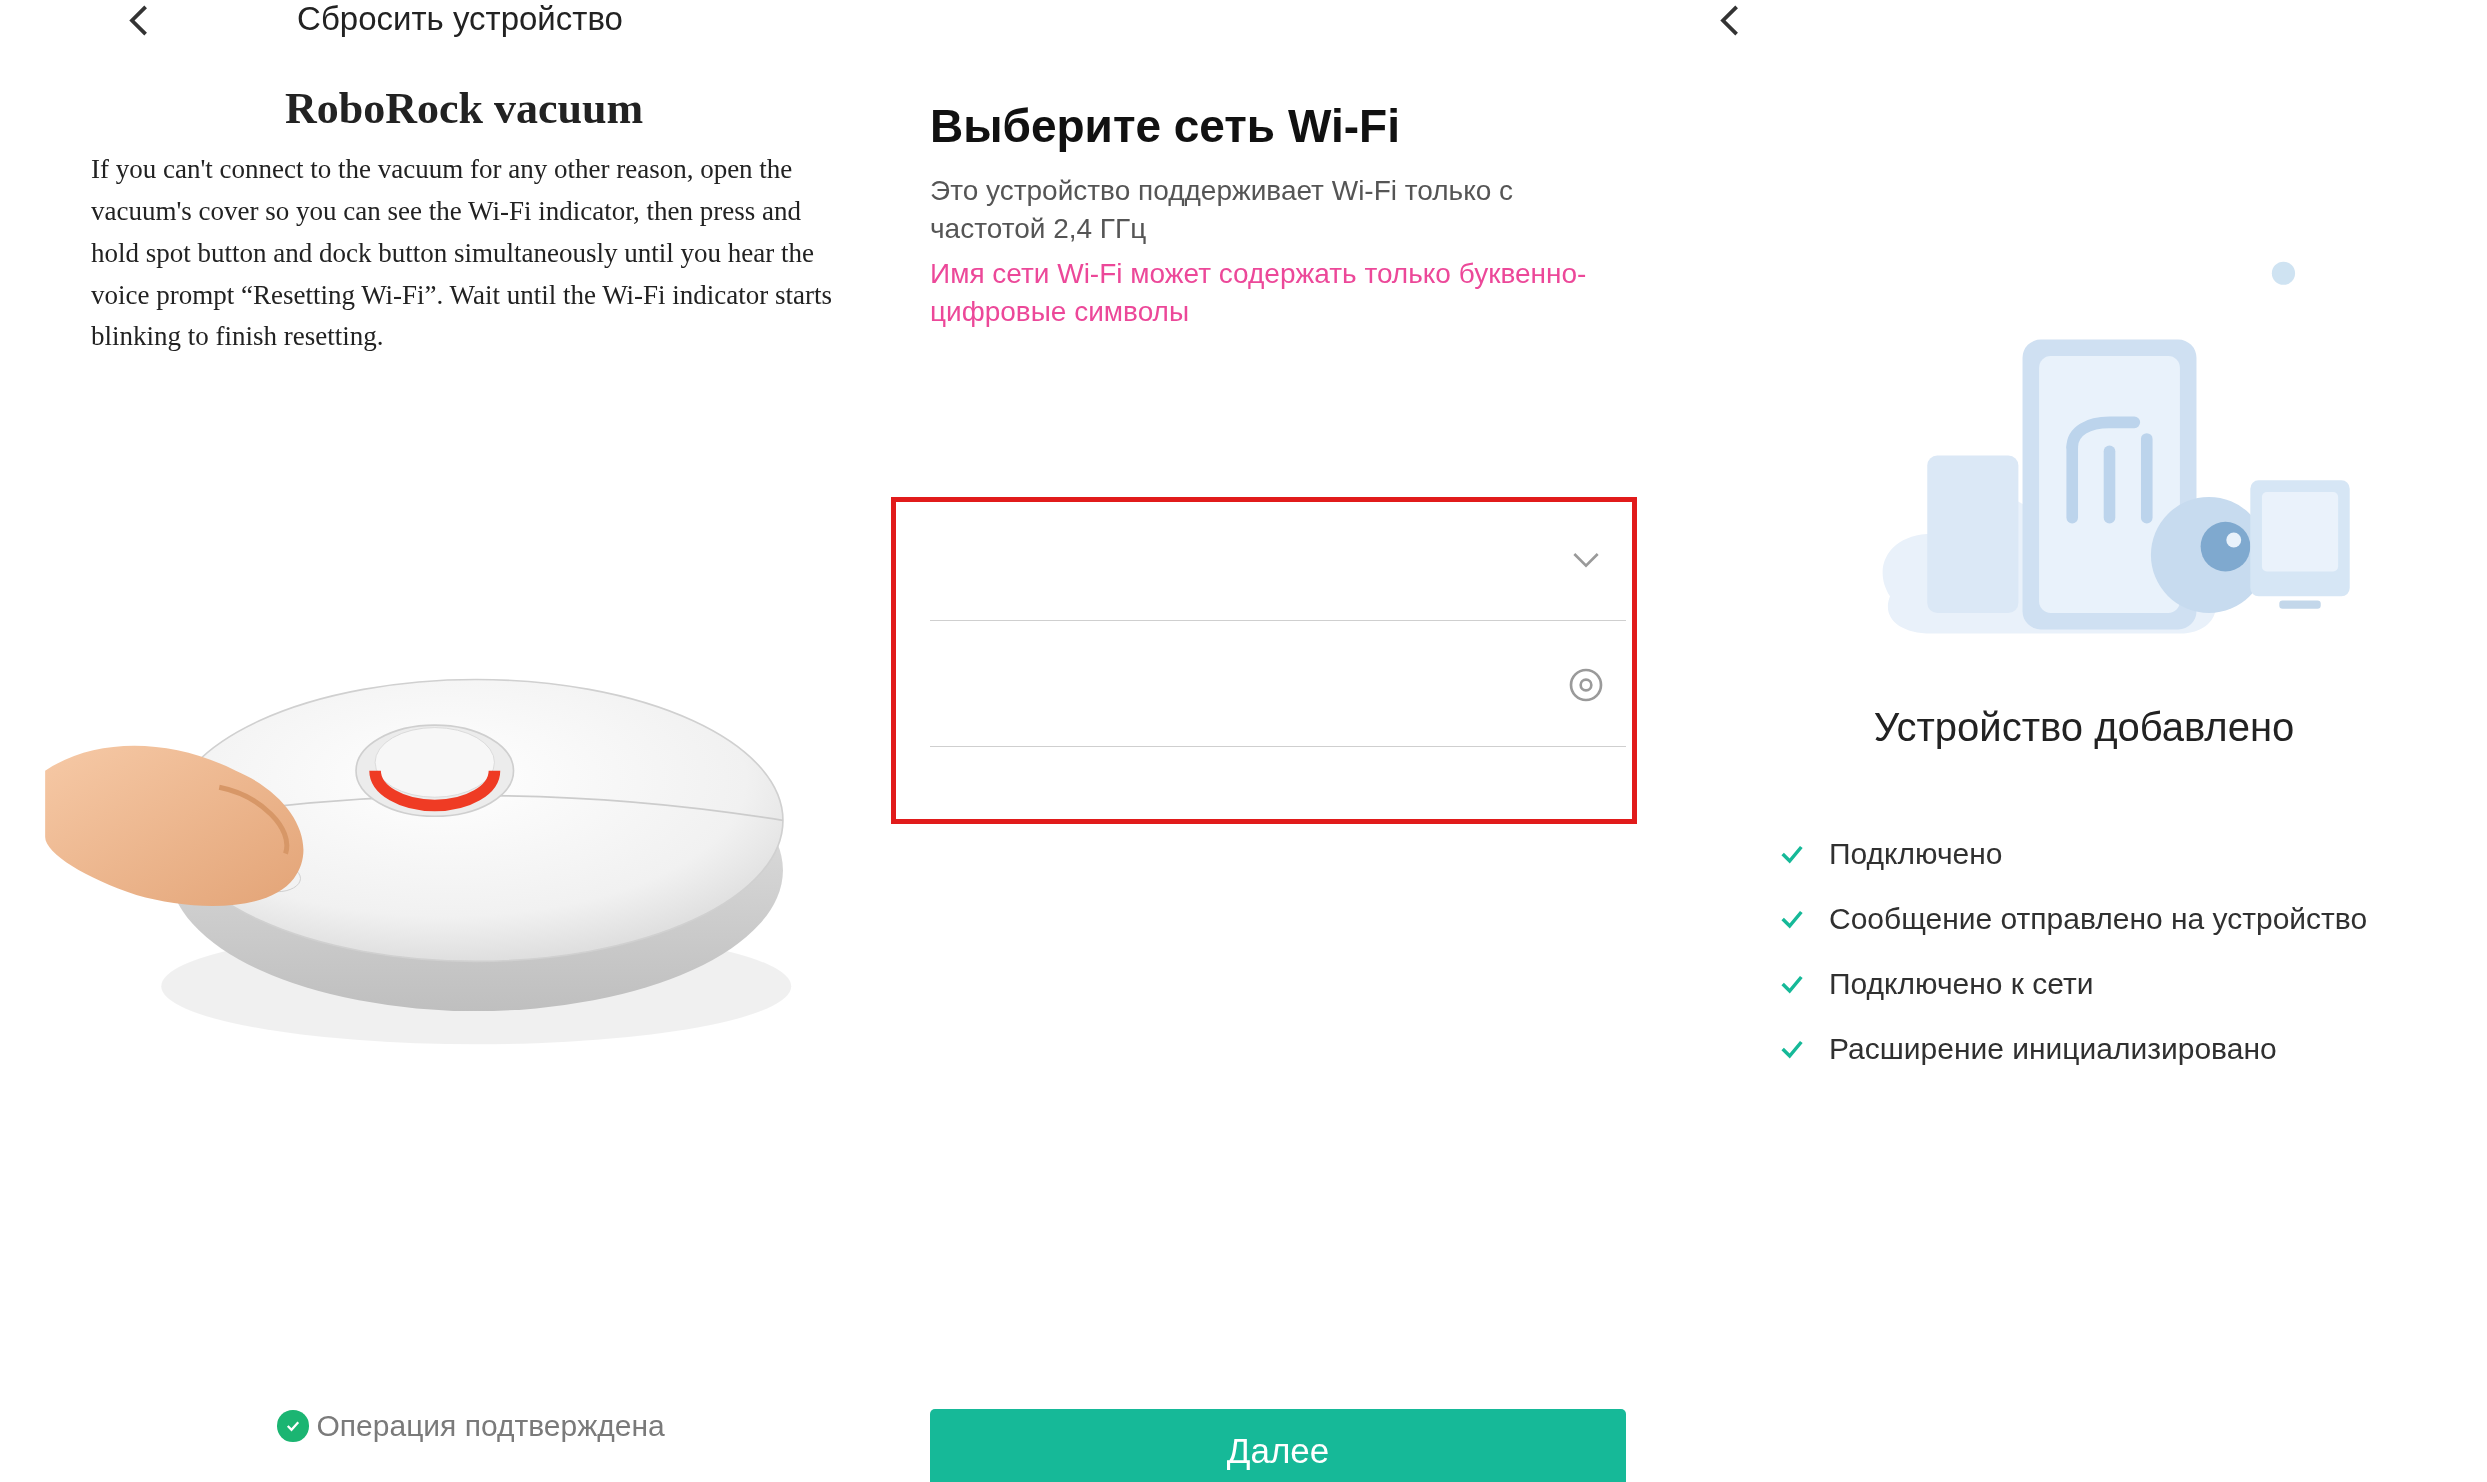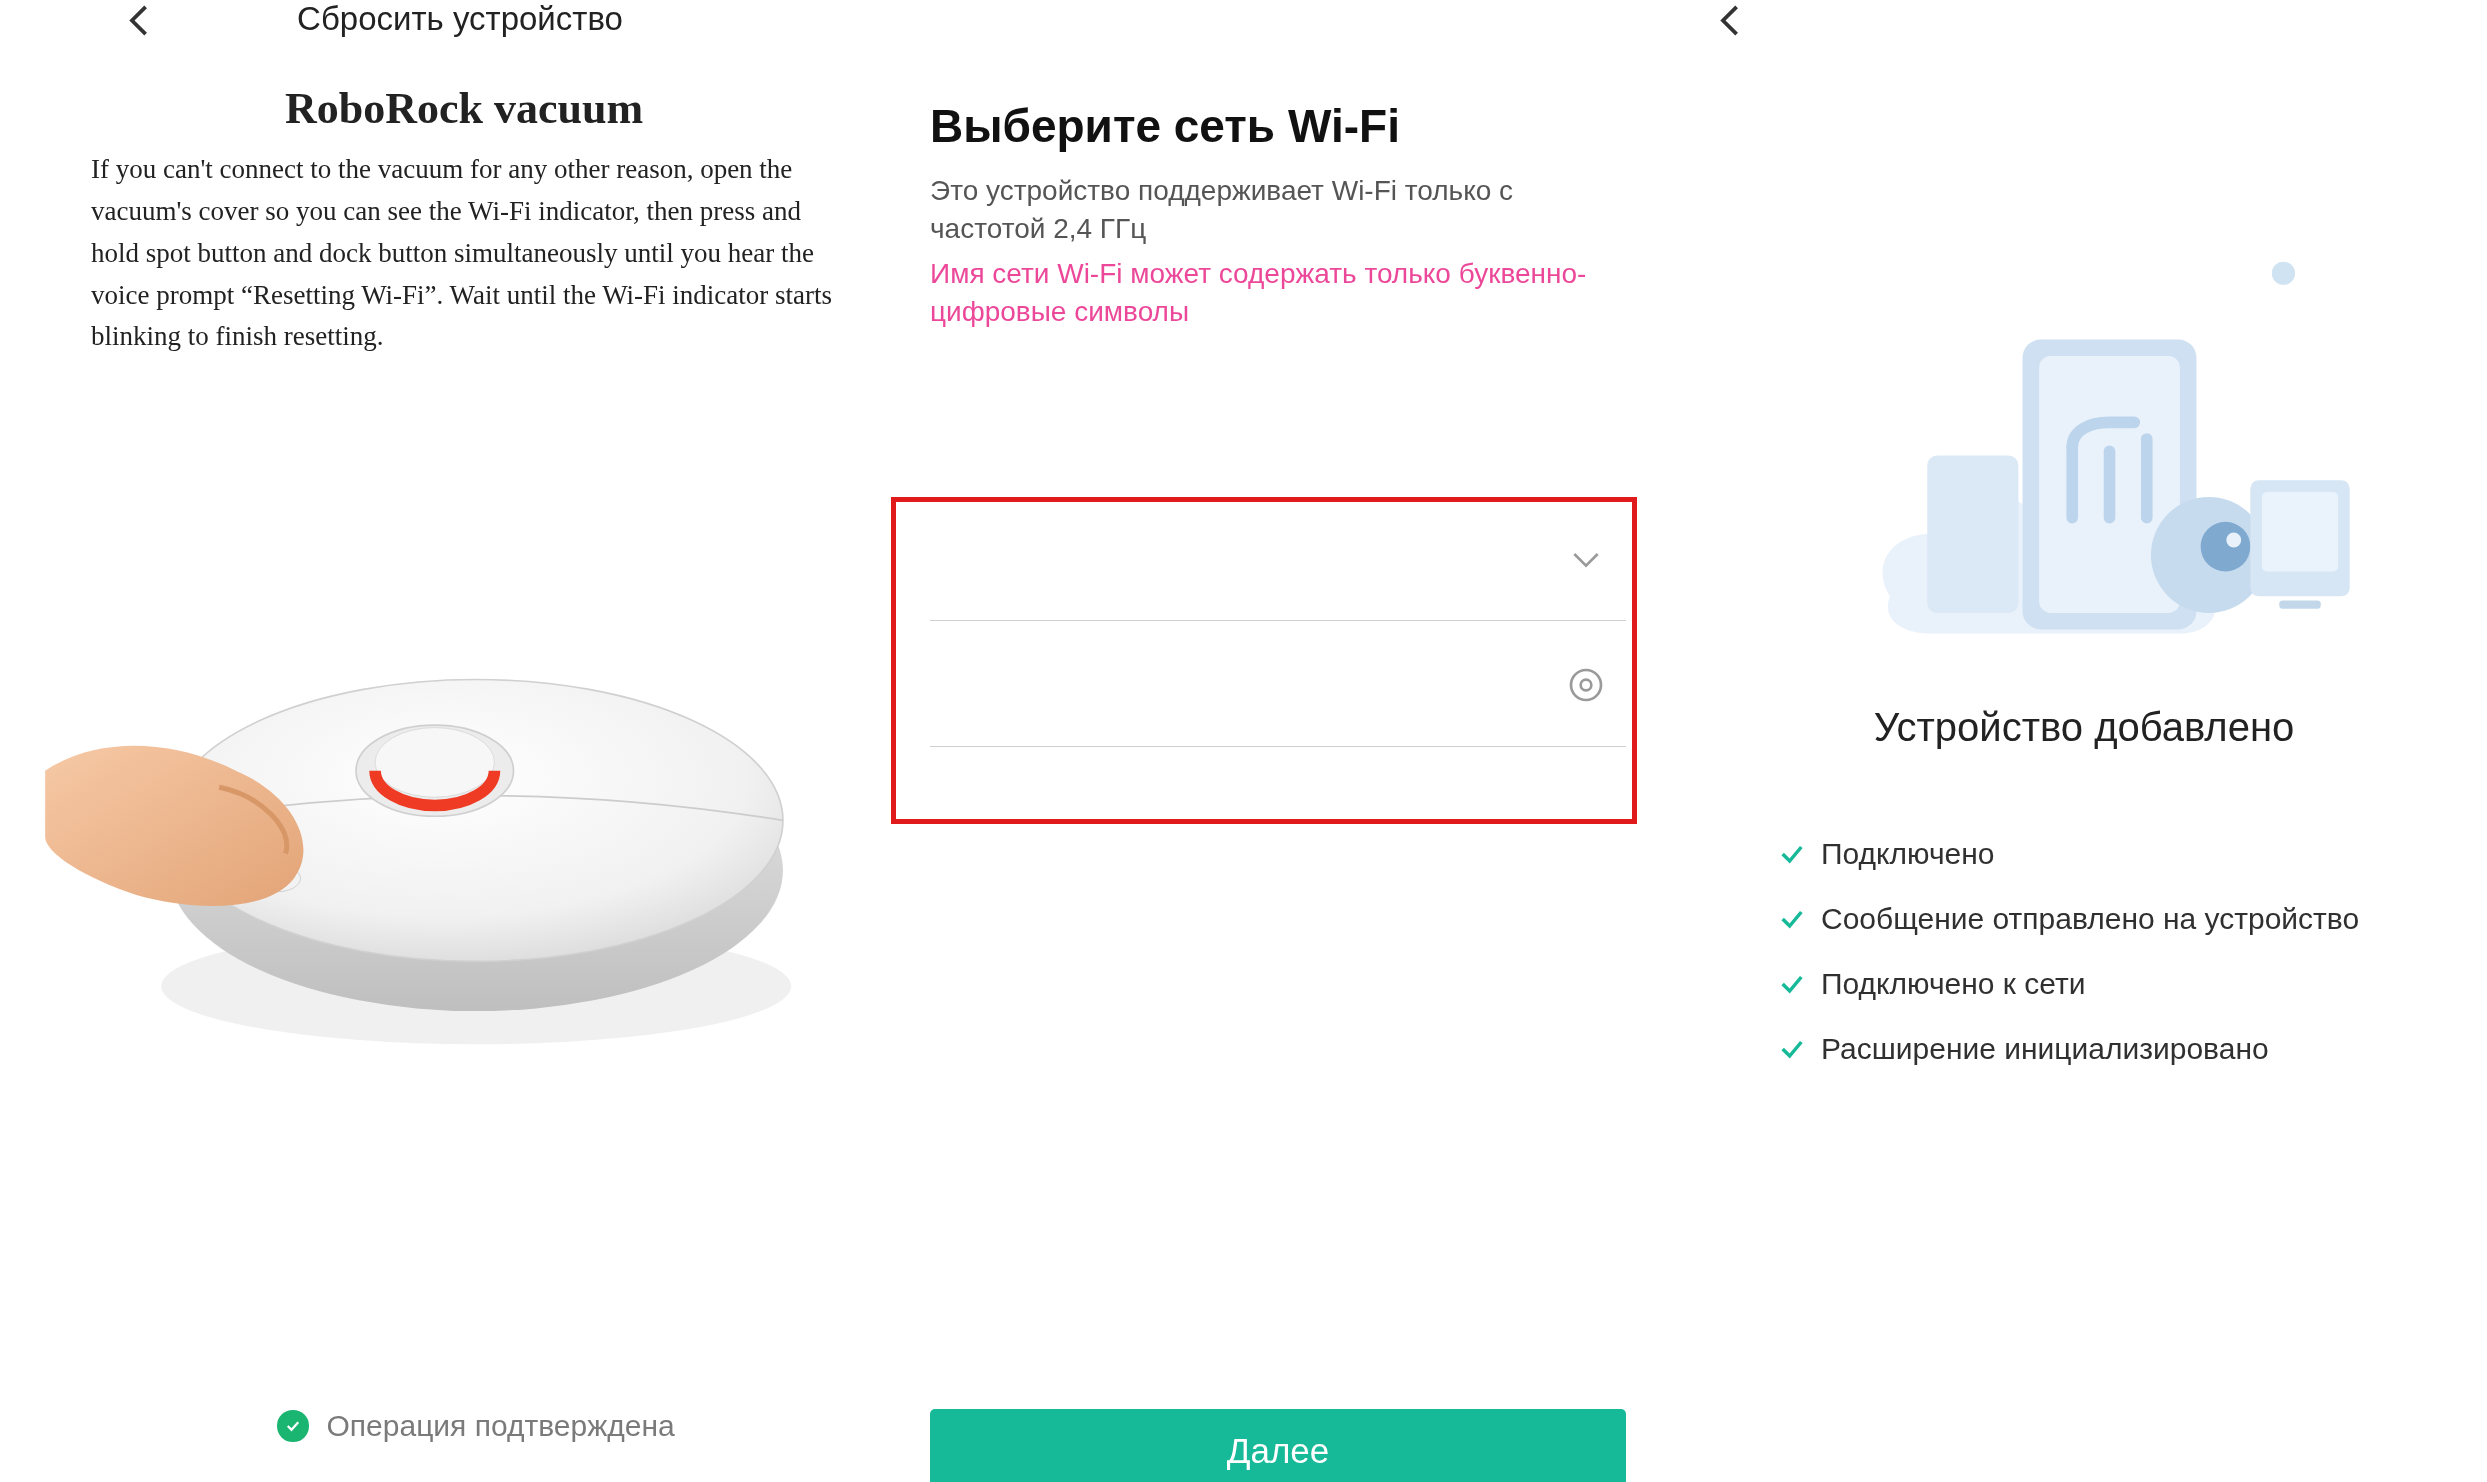--- a/index.html
+++ b/index.html
@@ -12,21 +12,21 @@
   .p1-header  { position:absolute; left: 75px;  top:  0px;   width: 680px; height: 30px; }
   .p1-header .back { position:absolute; left: 0; top: 0; width: 41px; height: 41px; color:#333; }
   .p1-header .title { position:absolute; left: 0; right: 0; top: 0; text-align:center; font-size: 33px; color:#222; font-weight:500; }
 
   .p1-subtitle { position:absolute; left:  46px; top: 83px; width: 746px; text-align:center; font-size: 44px; font-weight:700; font-family: "Times New Roman", serif; }
 
   .p1-body    { position:absolute; left:  46px; top: 149px; width: 746px; font-size: 27px; line-height: 1.55; color:#222; font-family: "Times New Roman", serif; }
 
   .p1-image   { position:absolute; left:   0px; top: 522px; width: 821px; height: 572px; }
 
-  .p1-status  { position:absolute; left: 232px; top: 1401px; width: 580px; height: 50px; display:flex; align-items:center; gap:18px; }
+  .p1-status  { position:absolute; left: 232px; top: 1401px; width: 580px; height: 50px; display:flex; align-items:center; gap:8px; }
   .p1-status .dot { width: 31.5px; height: 31.5px; border-radius: 50%; background:#1bb572; display:flex; align-items:center; justify-content:center; flex:0 0 31.5px; }
   .p1-status .dot svg { width: 18px; height: 18px; }
   .p1-status .txt { font-size: 30px; color:#7a7a7a; }
 
   
   .p2-title   { position:absolute; left: 885px; top: 99px; font-size: 46px; font-weight:600; color:#111; }
   .p2-desc1   { position:absolute; left: 885px; top: 172px; width: 672px; font-size: 28px; color:#555; line-height: 1.35; }
   .p2-desc2   { position:absolute; left: 885px; top: 255px; width: 672px; font-size: 28px; color:#ec4899; line-height: 1.35; }
 
   .p2-box     { position:absolute; left: 846px; top: 497px; width: 746px; height: 327px; border: 5px solid #e11b1b; }
@@ -41,21 +41,21 @@
   
   .p3-header  { position:absolute; left: 1666px; top:   0px; width: 746px; height: 58px; }
   .p3-header .back { position:absolute; left: 0; top: 0; width: 41px; height: 41px; color:#333; }
   .p3-header .title { position:absolute; left:0; right:0; top: 0; text-align:center; font-size: 33px; color:#222; font-weight:500; }
 
   .p3-illus   { position:absolute; left: 1816px; top: 240px; width: 497px; height: 431px; }
 
   .p3-title   { position:absolute; left: 1666px; top: 705px; width: 746px; text-align:center; font-size: 40px; color:#222; }
 
   .p3-list    { position:absolute; left: 1733px; top: 821px; width: 680px; }
-  .p3-list .row { display:flex; align-items:center; gap: 15px; height: 65px; }
+  .p3-list .row { display:flex; align-items:center; gap: 23px; height: 65px; }
   .p3-list .ck { width: 28px; height: 28px; color:#16b998; flex:0 0 28px; }
   .p3-list .lab { font-size: 30px; color:#303030; }
 
   
   .vacuum { width:100%; height:100%; }
 
   
   .devices { width:100%; height:100%; }
 </style>
 </head>

